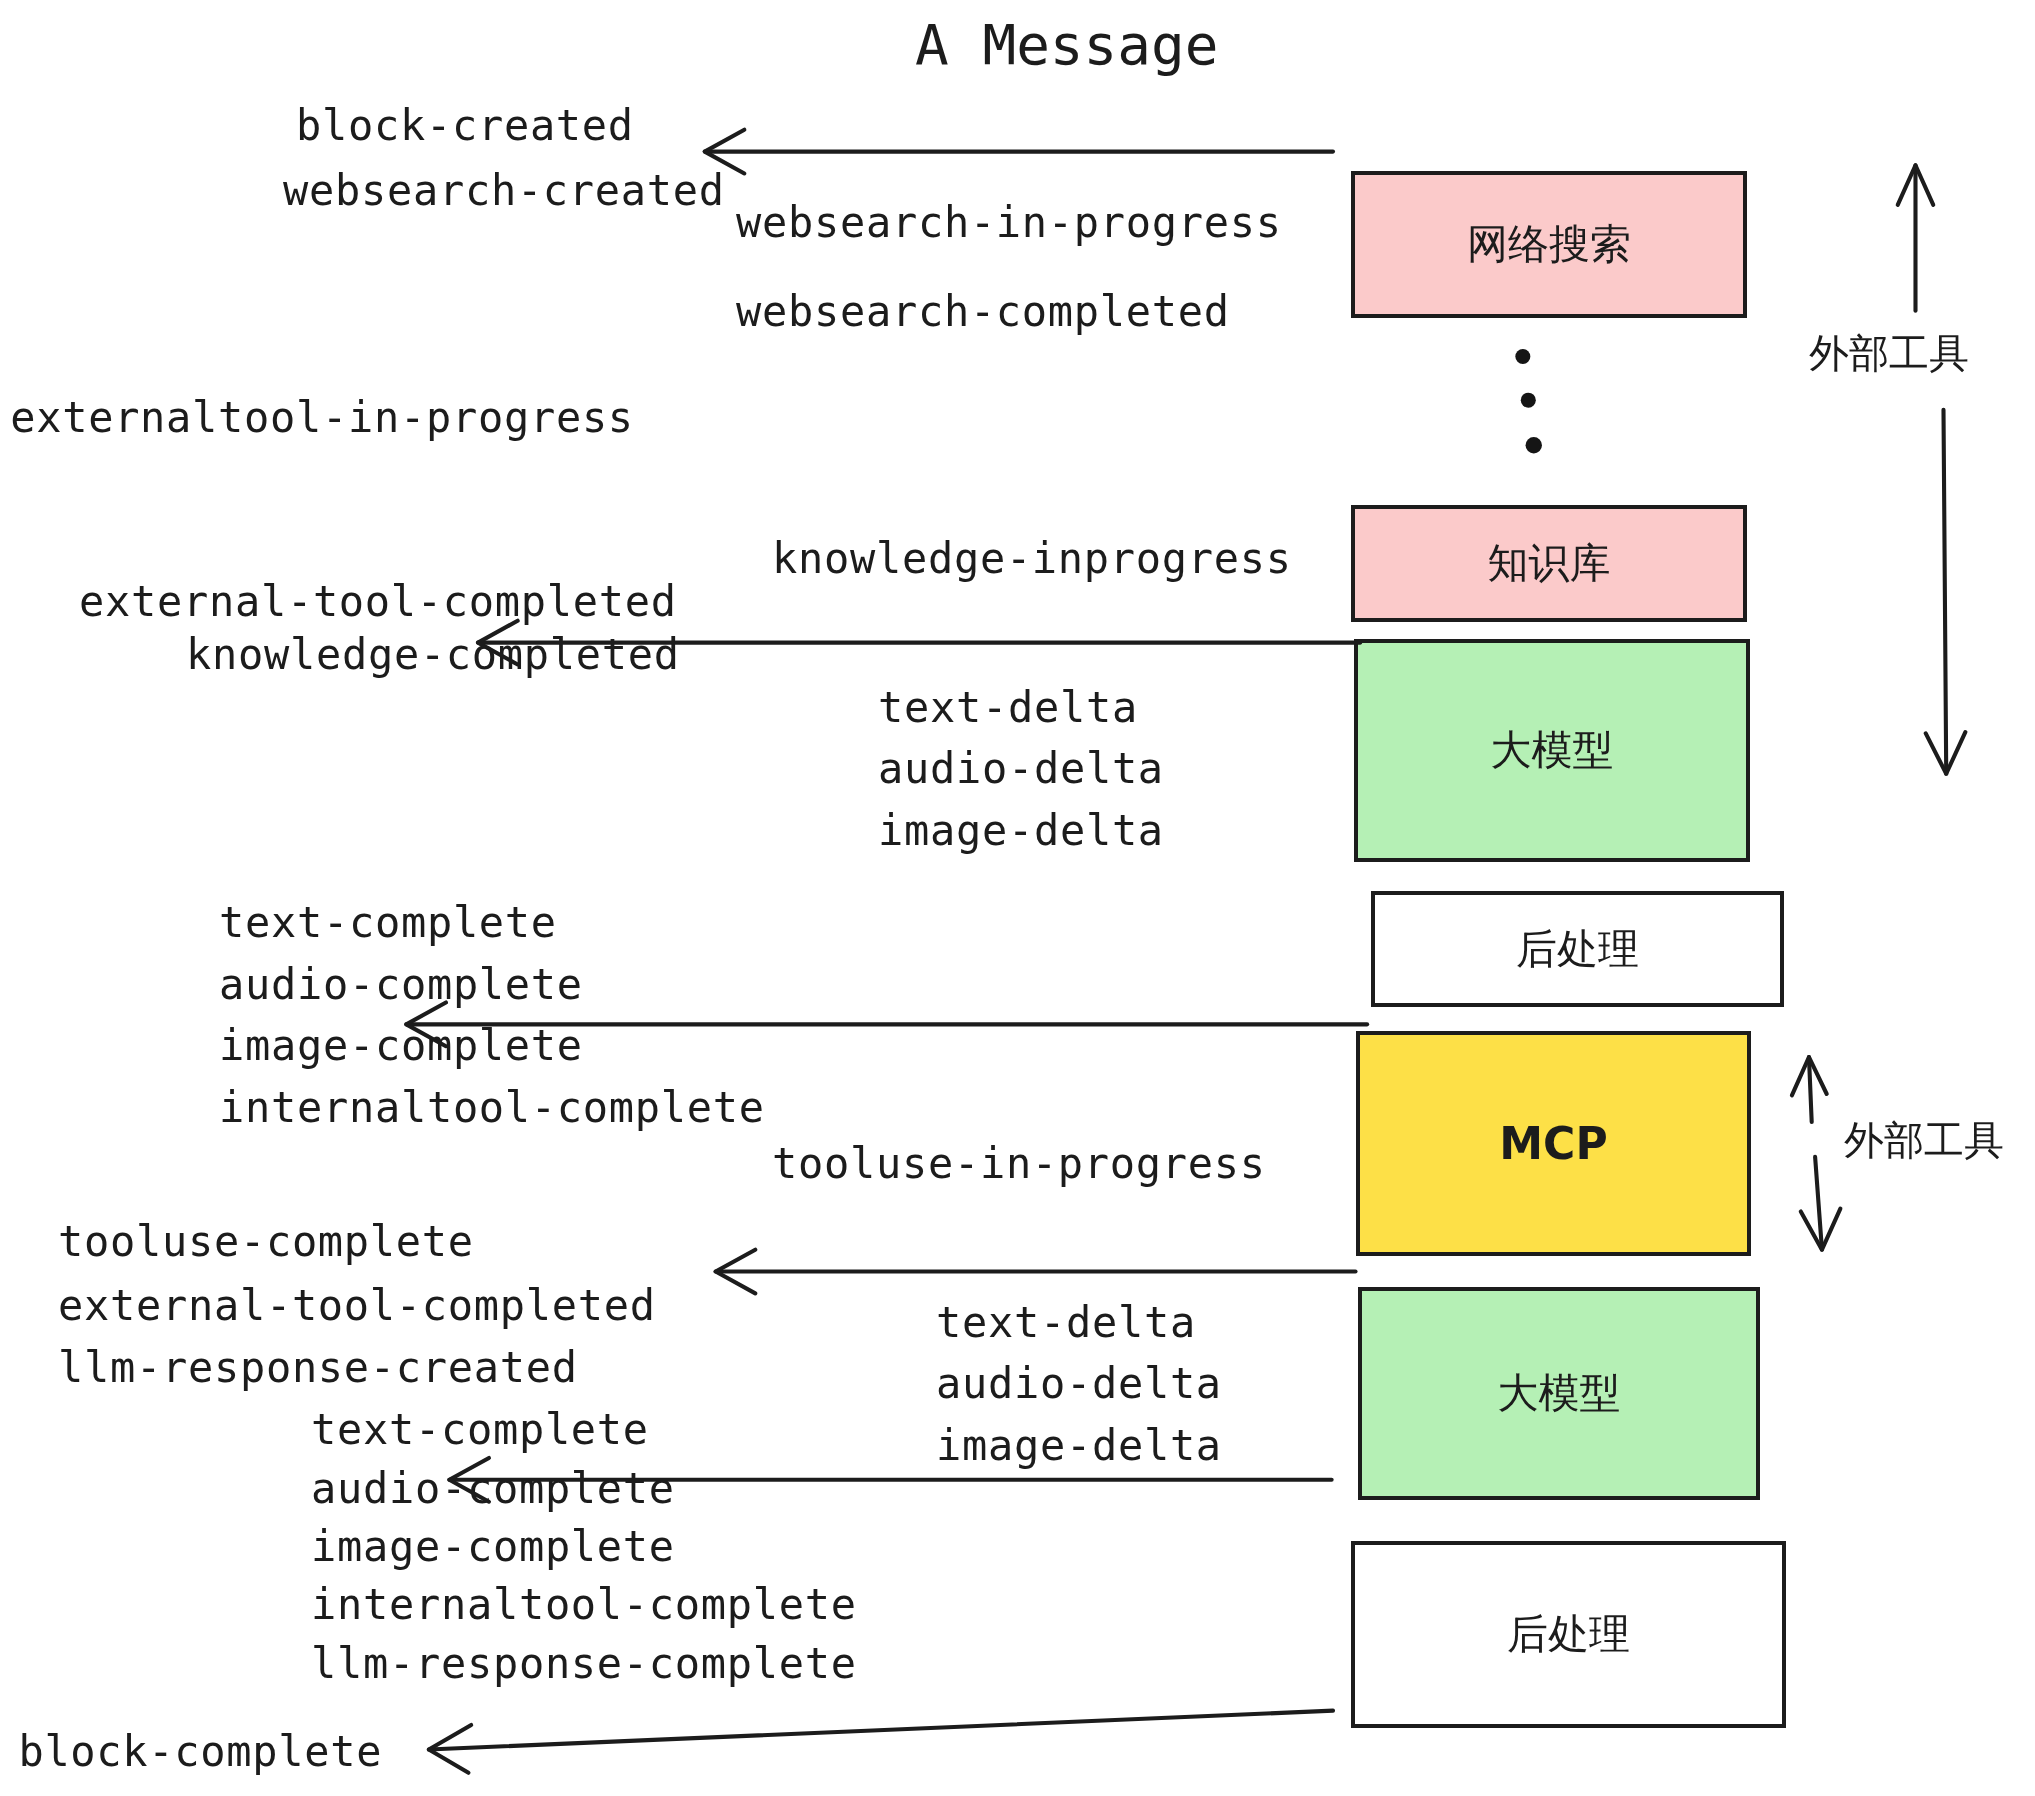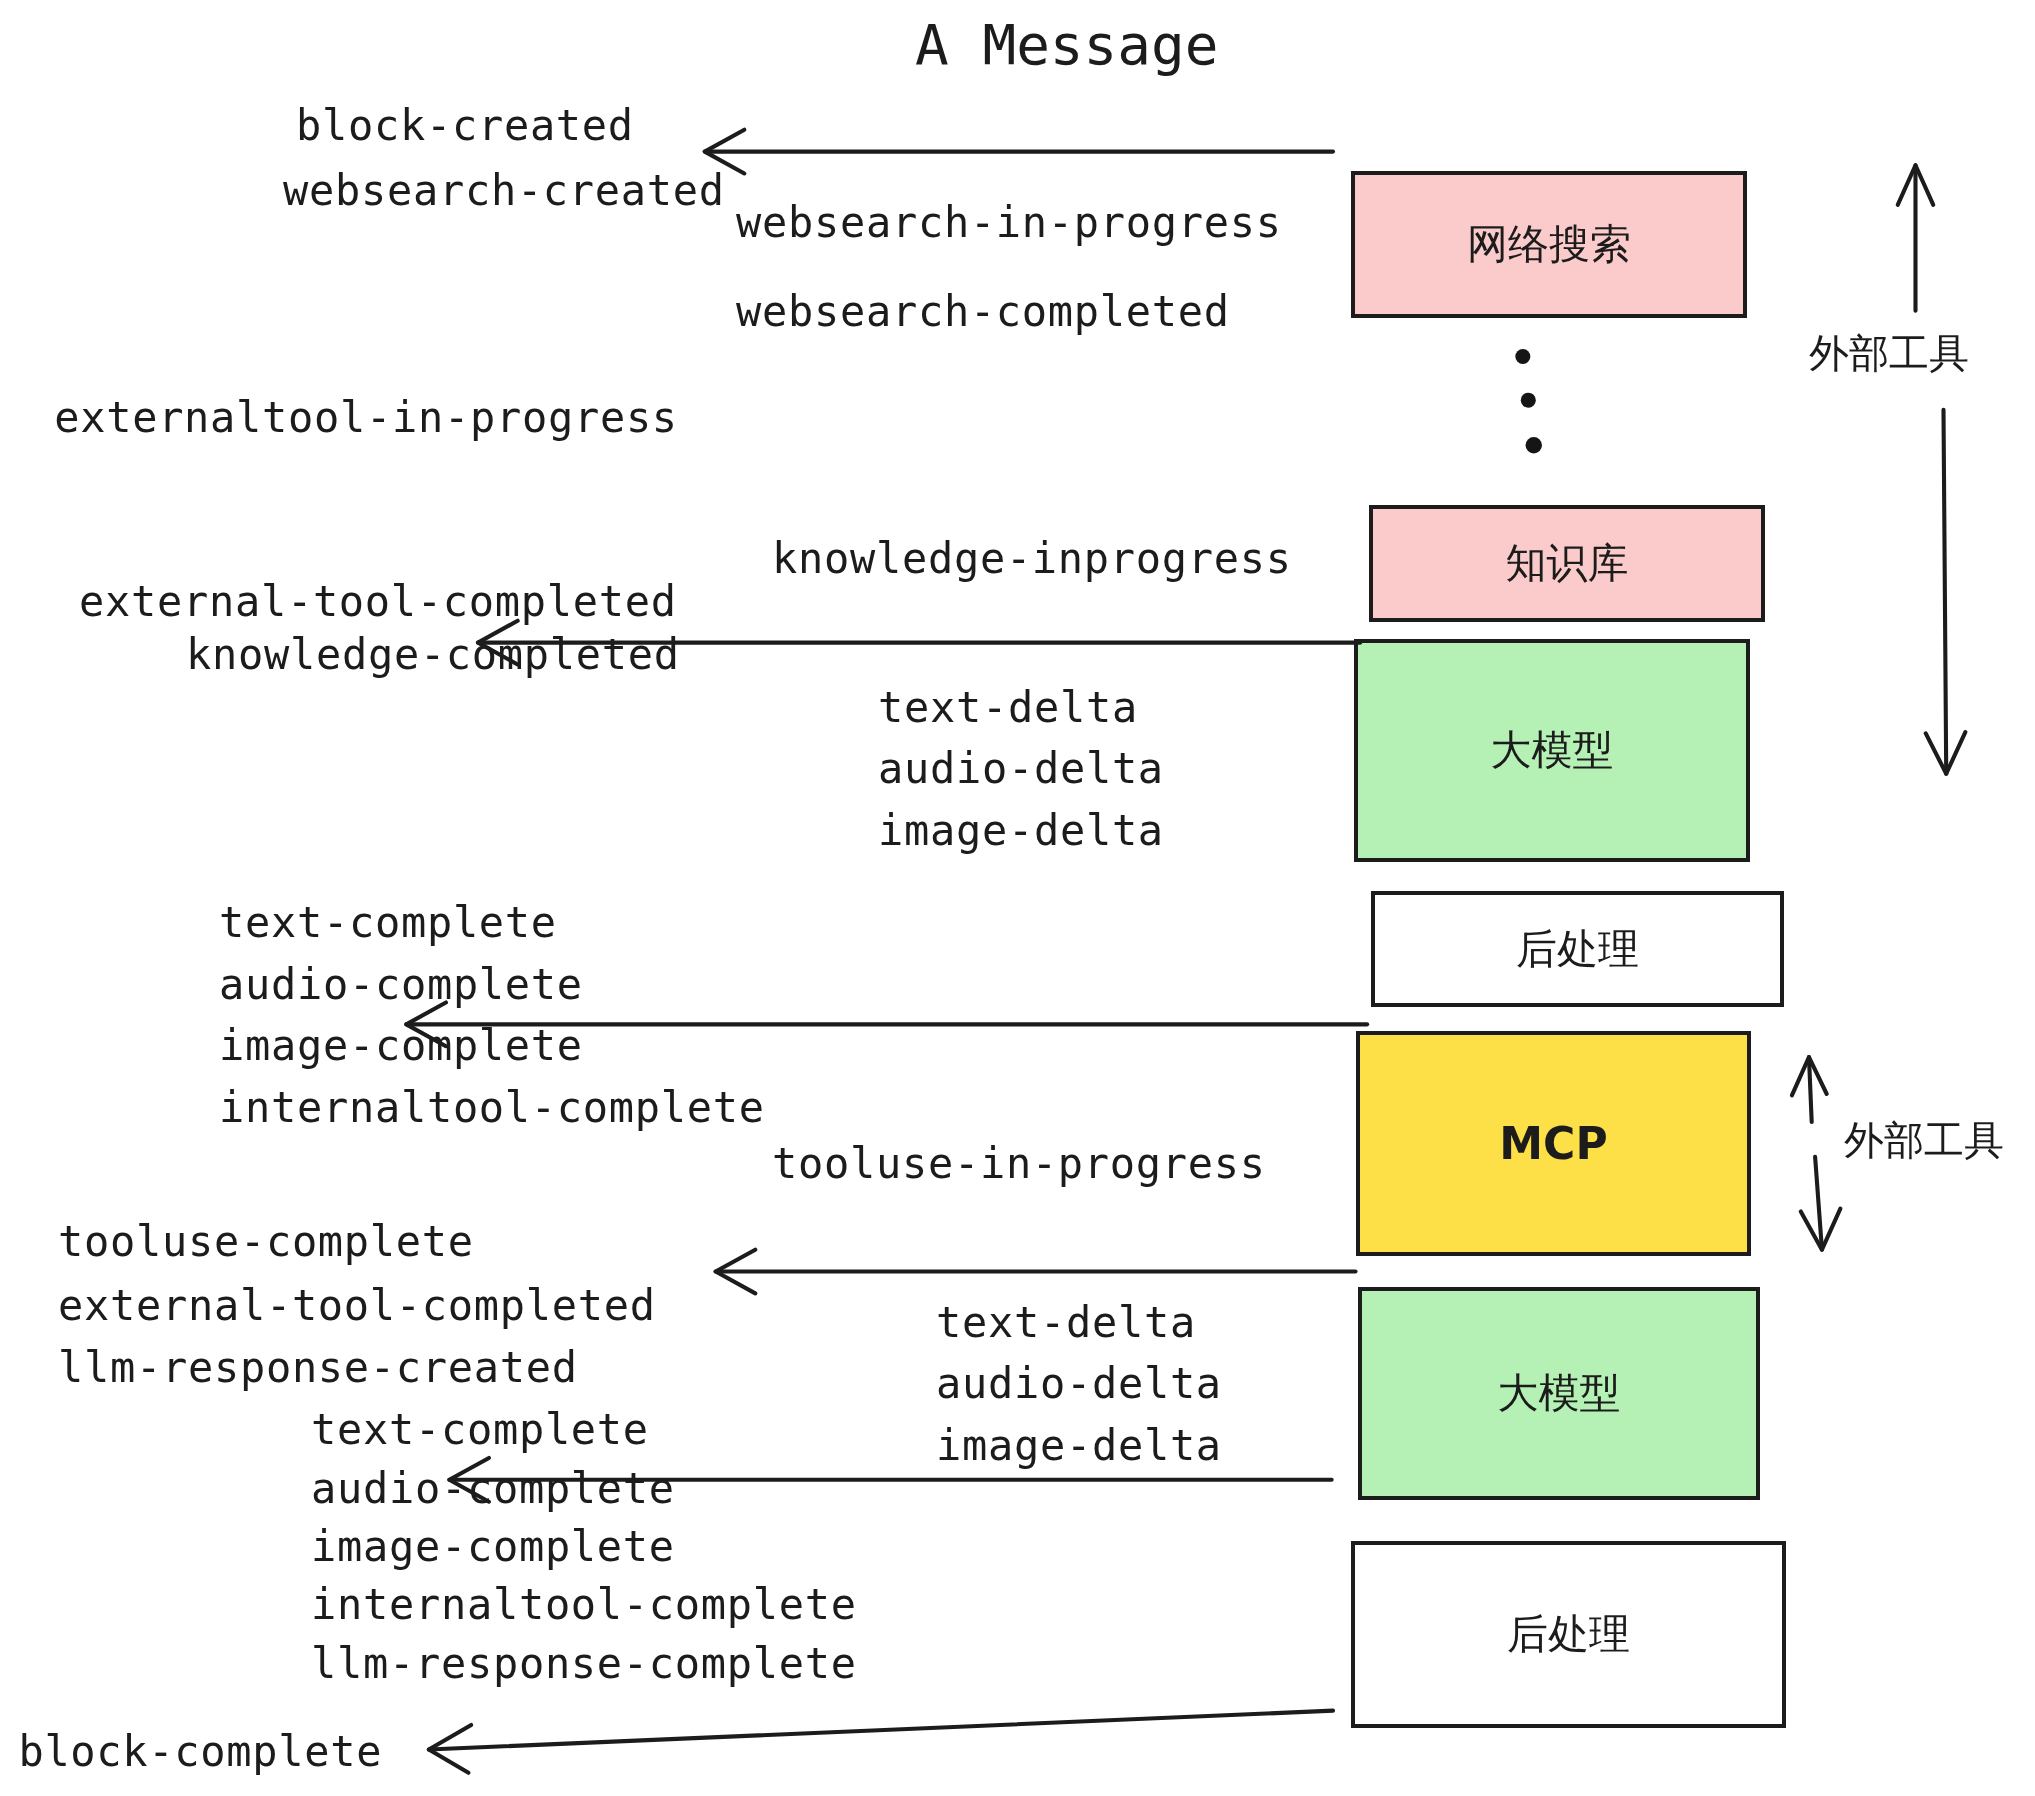--- a/index.html
+++ b/index.html
@@ -24,21 +24,21 @@
 <body>
 
 <div id="canvas">
 
   <div class="title" style="left:915px;top:12.3px;">A Message</div>
 
   <div class="evt" style="left:296px;top:101px;">block-created</div>
   <div class="evt" style="left:283px;top:166px;">websearch-created</div>
   <div class="evt" style="left:736px;top:198px;">websearch-in-progress</div>
   <div class="evt" style="left:736px;top:287px;">websearch-completed</div>
-  <div class="evt" style="left:10.2px;top:393px;margin-left:44px;">externaltool-in-progress</div>
+  <div class="evt" style="left:10.2px;top:393px;">externaltool-in-progress</div>
   <div class="evt" style="left:772px;top:534px;">knowledge-inprogress</div>
   <div class="evt" style="left:79px;top:577px;">external-tool-completed</div>
   <div class="evt" style="left:186px;top:630px;">knowledge-completed</div>
 
   <div class="evt" style="left:878px;top:683px;">text-delta</div>
   <div class="evt" style="left:878px;top:744px;">audio-delta</div>
   <div class="evt" style="left:878px;top:806px;">image-delta</div>
 
   <div class="evt" style="left:219px;top:898px;">text-complete</div>
   <div class="evt" style="left:219px;top:960px;">audio-complete</div>
@@ -59,21 +59,21 @@
   <div class="evt" style="left:311px;top:1464px;">audio-complete</div>
   <div class="evt" style="left:311px;top:1522px;">image-complete</div>
   <div class="evt" style="left:311px;top:1580px;">internaltool-complete</div>
   <div class="evt" style="left:311px;top:1639px;">llm-response-complete</div>
 
   <div class="evt" style="left:18.4px;top:1727px;">block-complete</div>
 
   <div class="box pink" style="left:1351px;top:171px;width:396px;height:147px;font-family:Liberation Serif, serif;">
       <span class="lbl">网络搜索</span>
     </div>
-  <div class="box pink" style="left:1351px;top:505px;width:396px;height:117px;margin-left:18px;">
+  <div class="box pink" style="left:1351px;top:505px;width:396px;height:117px;">
       <span class="lbl">知识库</span>
     </div>
   <div class="box green" style="left:1354px;top:639px;width:396px;height:223px;">
       <span class="lbl">大模型</span>
     </div>
   <div class="box white" style="left:1371px;top:891px;width:413px;height:116px;">
       <span class="lbl">后处理</span>
     </div>
   <div class="box yellow" style="left:1356px;top:1031px;width:395px;height:225px;">
       <span class="lbl mcp-lbl">MCP</span>

